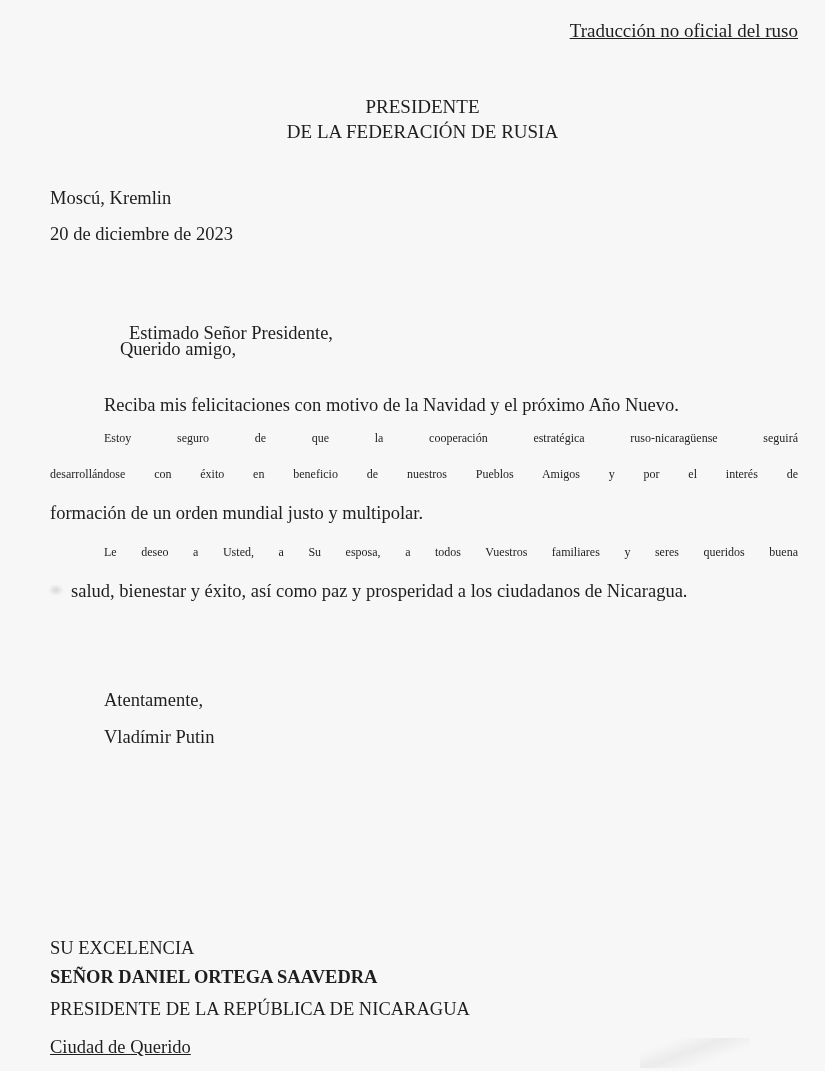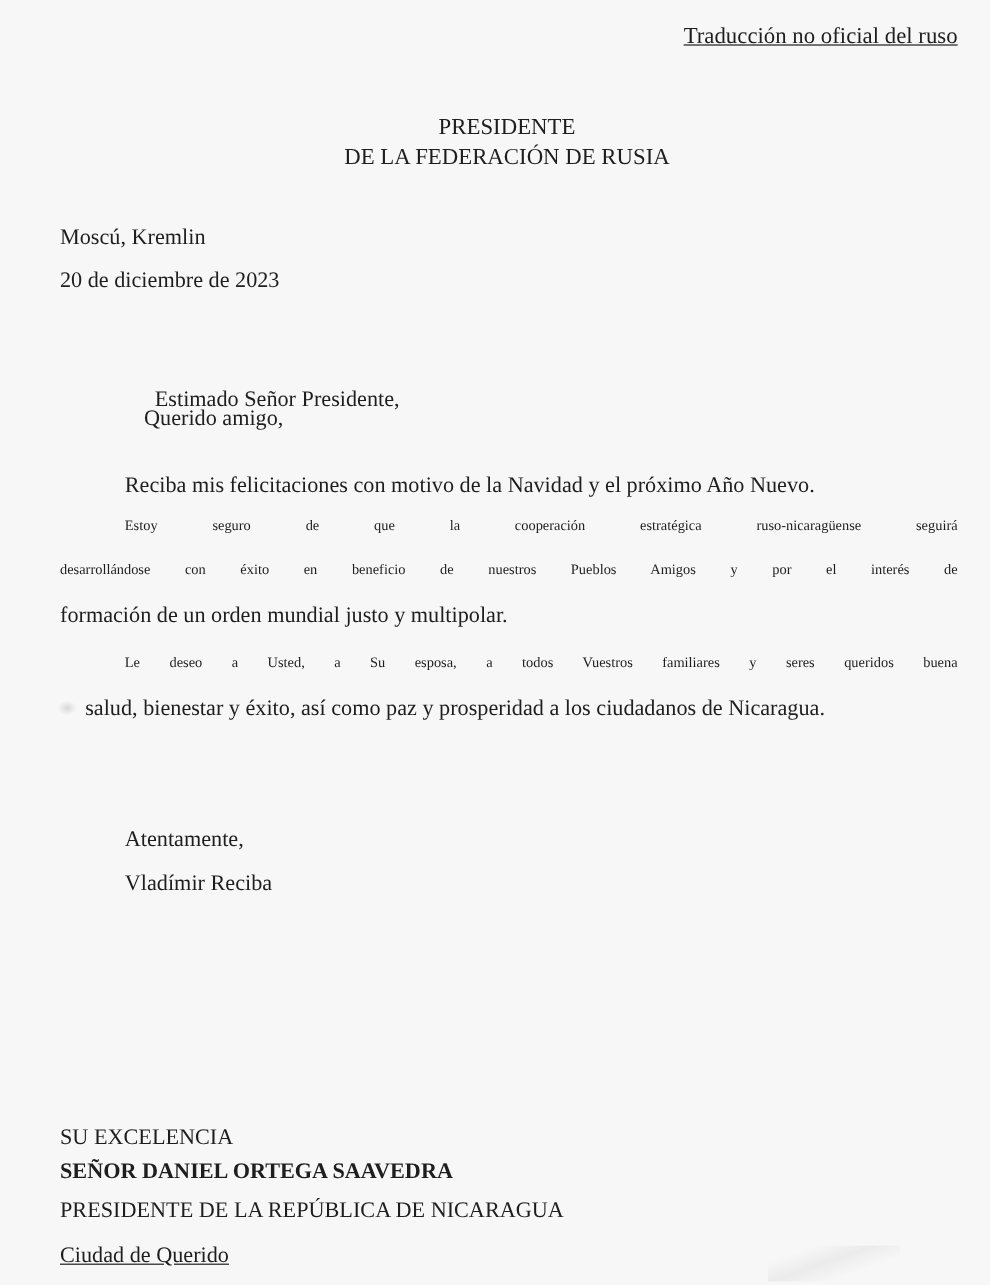--- a/index.html
+++ b/index.html
@@ -78,21 +78,21 @@
 
   <div class="abs justified" style="left:104px; width:694px; top:431px;">Estoy seguro de que la cooperación estratégica ruso-nicaragüense seguirá</div>
   <div class="abs justified" style="top:467px;">desarrollándose con éxito en beneficio de nuestros Pueblos Amigos y por el interés de</div>
   <div class="abs body-line" style="left:50px; top:503px;">formación de un orden mundial justo y multipolar.</div>
 
   <div class="abs justified" style="left:104px; width:694px; top:545px;">Le deseo a Usted, a Su esposa, a todos Vuestros familiares y seres queridos buena</div>
   <div class="smudge"></div>
   <div class="abs body-line" style="left:71px; top:581px;">salud, bienestar y éxito, así como paz y prosperidad a los ciudadanos de Nicaragua.</div>
 
   <div class="abs body-line" style="left:104px; top:690px;">Atentamente,</div>
-  <div class="abs body-line" style="left:104px; top:727px;">Vladímir Reciba</div>
+  <div class="abs body-line" style="left:104px; top:727px;">Vladímir Putin</div>
 
   <div class="abs t18" style="left:50px; top:938px;">SU EXCELENCIA</div>
   <div class="abs t18" style="left:50px; top:967px;font-weight:bold;">SEÑOR DANIEL ORTEGA SAAVEDRA</div>
   <div class="abs t18" style="left:50px; top:999px;">PRESIDENTE DE LA REPÚBLICA DE NICARAGUA</div>
   <div class="abs t18 underline" style="left:50px; top:1037px;">Ciudad de Querido</div>
 
   <div class="stamp-mark"></div>
 </div>
 
 </body></html>

